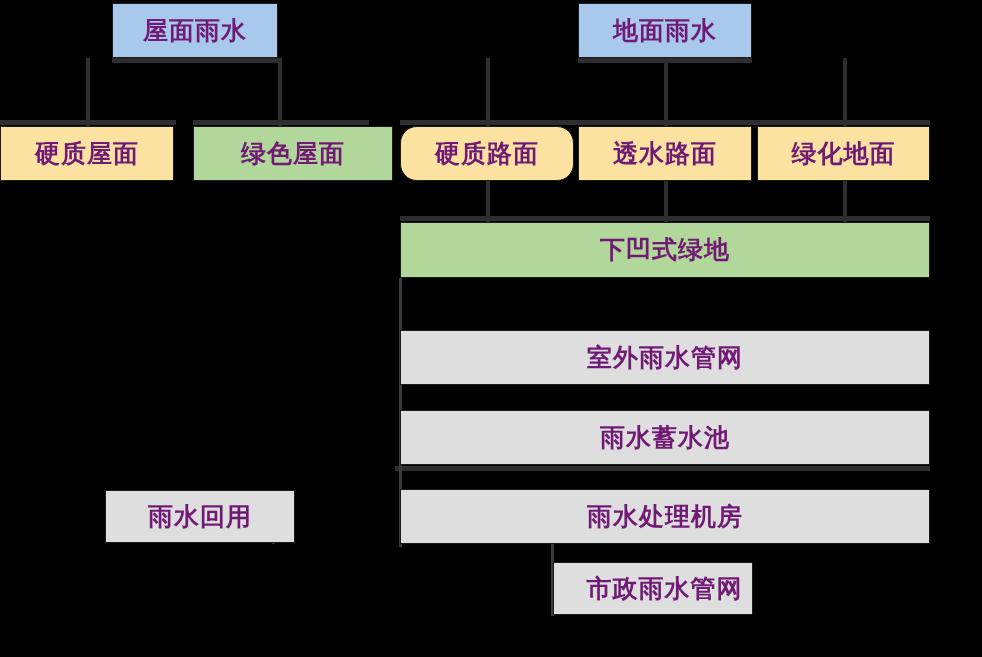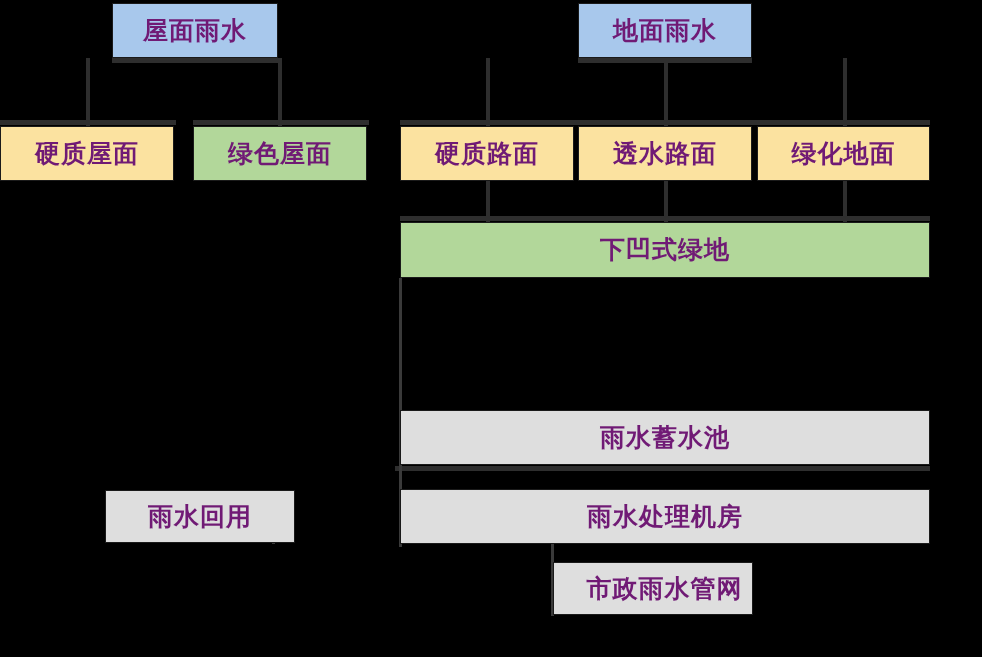--- a/index.html
+++ b/index.html
@@ -89,38 +89,41 @@
   <div class="node blue" style="left:112px; top:3px;   width:166px; height:55px;">
       <span>屋面雨水</span>
     </div>
   <div class="node blue" style="left:578px; top:3px;   width:174px; height:55px;">
       <span>地面雨水</span>
     </div>
 
   <div class="node yellow" style="left:0px;   top:126px; width:174px; height:55px;">
       <span>硬质屋面</span>
     </div>
-  <div class="node green" style="left:193px; top:126px; width:174px; height:55px;">
+  <div class="node green" style="left:193px; top:126px; width:200px; height:55px;">
       <span>绿色屋面</span>
     </div>
 
-  <div class="node yellow" style="left:400px; top:126px; width:174px; height:55px;">
+  <div class="node yellow" style="left:400px; top:126px; width:174px; height:55px;border-radius:17px;">
       <span>硬质路面</span>
     </div>
   <div class="node yellow" style="left:578px; top:126px; width:174px; height:55px;">
       <span>透水路面</span>
     </div>
   <div class="node yellow" style="left:757px; top:126px; width:173px; height:55px;">
       <span>绿化地面</span>
     </div>
 
   <div class="node green" style="left:400px; top:222px; width:530px; height:56px;">
       <span>下凹式绿地</span>
     </div>
 
+  <div class="node gray" style="left:400px; top:330px; width:530px; height:55px;">
+      <span>室外雨水管网</span>
+    </div>
   <div class="node gray" style="left:400px; top:410px; width:530px; height:55px;">
       <span>雨水蓄水池</span>
     </div>
   <div class="node gray" style="left:400px; top:489px; width:530px; height:55px;">
       <span>雨水处理机房</span>
     </div>
   <div class="node gray" style="left:553px; top:562px; width:200px; height:53px;padding-left:23px;">
       <span>市政雨水管网</span>
     </div>
 

